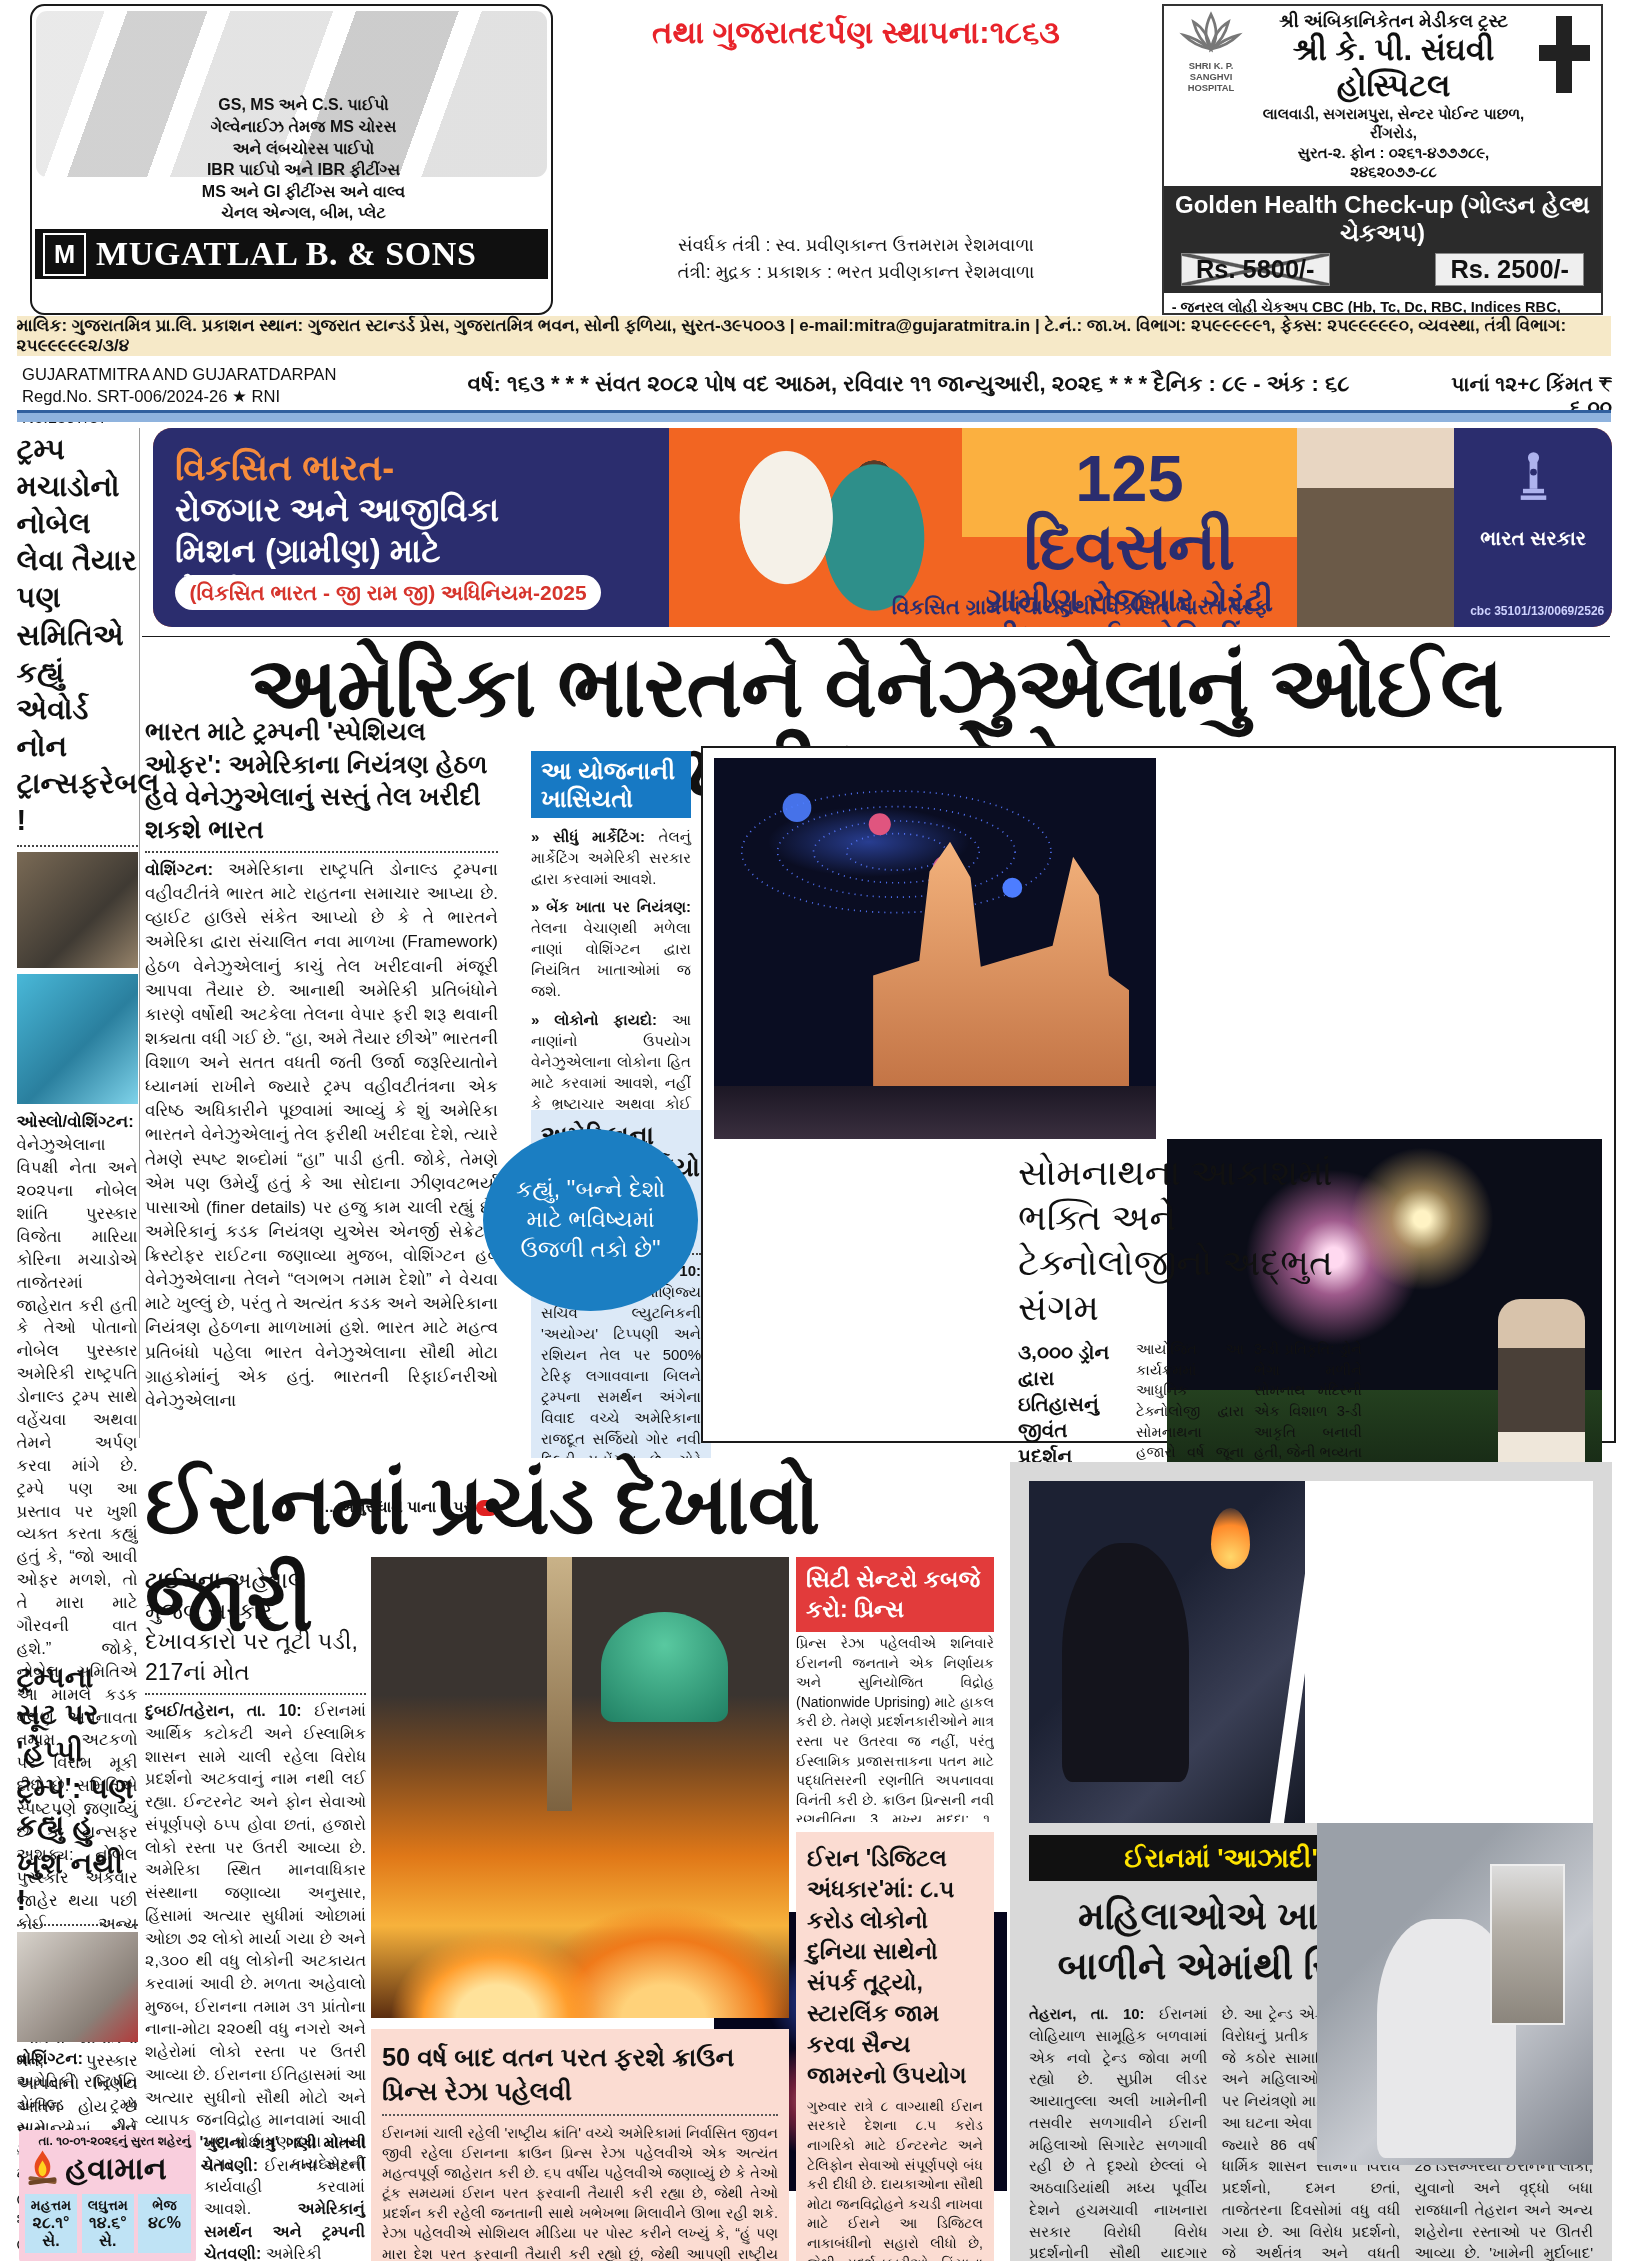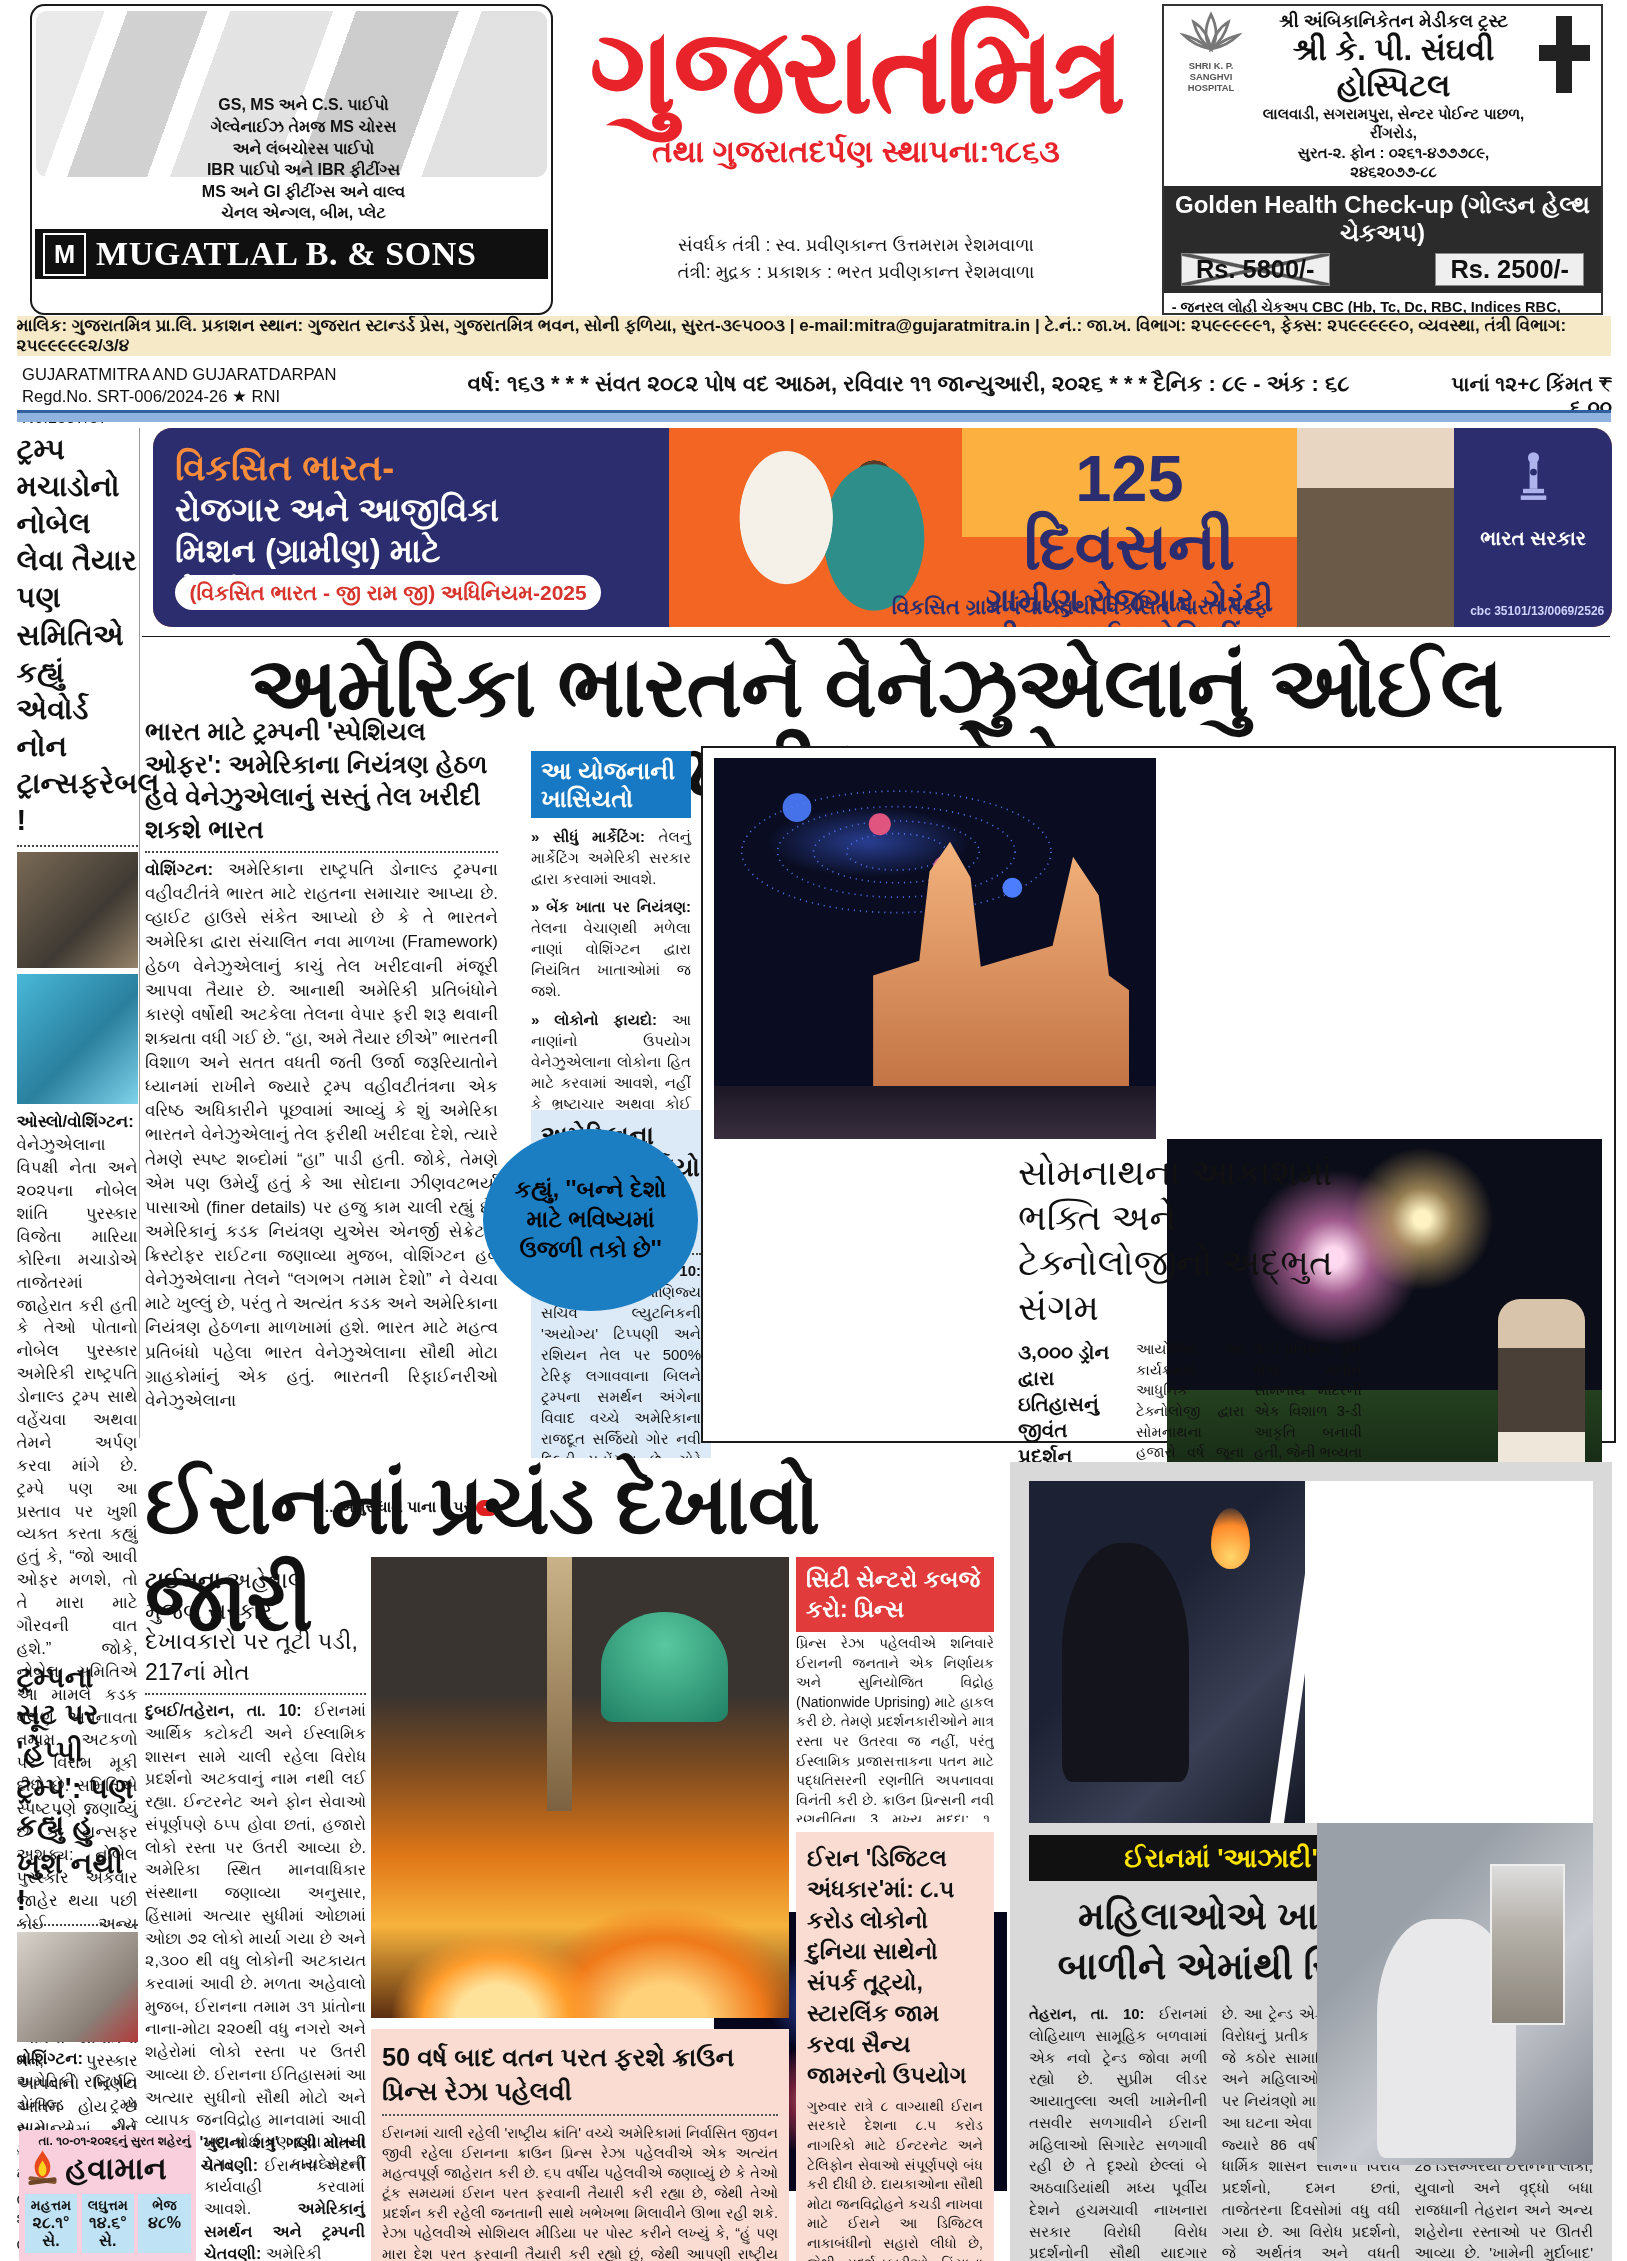--- a/index.html
+++ b/index.html
@@ -69,21 +69,21 @@
   .h-sb{font-size:29px;font-weight:bold;line-height:1.28;}
   .dotted{border-bottom:2.8px dotted #444;margin:5.5px 0;}
   .body-sm{font-size:16.6px;line-height:1.38;}
   .cont{color:#111;font-weight:bold;font-size:15.5px;text-align:right;}
   .arrow{display:inline-block;width:22px;height:15.5px;background:#e02020;border-radius:7.7px;position:relative;vertical-align:middle;}
   .arrow:after{content:"";position:absolute;left:6.6px;top:3.9px;border-right:7.7px solid #fff;border-top:3.9px solid transparent;border-bottom:3.9px solid transparent;}
   .ph{background:#888;}
   .mainhead{font-size:84px;font-weight:bold;letter-spacing:-1.1px;text-align:center;line-height:1.05;}
   .subhead{font-size:25px;font-weight:bold;line-height:1.3;}
   .story-body{font-size:17px;line-height:1.42;}
-  .quote{background:#1b7ec2;color:#000000;border-radius:50%;display:flex;align-items:center;justify-content:center;text-align:center;font-size:23px;font-weight:bold;padding:16.6px;z-index:9;line-height:1.3;}
+  .quote{background:#1b7ec2;color:#ffffff;border-radius:50%;display:flex;align-items:center;justify-content:center;text-align:center;font-size:23px;font-weight:normal;padding:16.6px;z-index:9;line-height:1.3;}
   .planhd{background:#1779c4;color:#fff;font-size:24px;font-weight:bold;padding:5.5px 10px;}
   .plan{font-size:15px;line-height:1.4;}
   .plan .row{margin-top:7.7px;}
   .gorbox{background:#dce9f7;padding:10px;}
   .gorhd{font-size:25.4px;font-weight:bold;line-height:1.25;}
   .boxbody{font-size:15px;line-height:1.4;}
   .frame{border:2.2px solid #1a1a1a;background:#fff;}
   .som-hd{font-size:36px;font-weight:normal;line-height:1.25;}
   .som-sub{font-size:20px;font-weight:bold;line-height:1.3;}
   .som-body{font-size:14.6px;line-height:1.42;}
@@ -145,21 +145,20 @@
     <div class="ln">MS અને GI ફીટીંગ્સ અને વાલ્વ</div>
     <div class="ln">ચેનલ એન્ગલ, બીમ, પ્લેટ</div>
     <div class="band">
       <div class="mbox">M</div>
       <div class="nm">MUGATLAL B. &amp; SONS</div>
     </div>
 
   </div>
 
   <div class="abs logo" style="left:555px;top:11px;width:602px;">
-    <div class="big">ગુજરાતમિત્ર</div>
     <div class="tag">તથા ગુજરાતદર્પણ સ્થાપના:૧૮૬૩</div>
   </div>
   <div class="abs ed" style="left:555px;top:232px;width:602px;">
     <div>સંવર્ધક તંત્રી : સ્વ. પ્રવીણકાન્ત ઉત્તમરામ રેશમવાળા</div>
     <div>તંત્રી: મુદ્રક : પ્રકાશક : ભરત પ્રવીણકાન્ત રેશમવાળા</div>
   </div>
 
   <div class="abs adR ov" style="left:1162px;top:4.4px;width:437px;height:307px;">
     <div class="hd">
       <div class="lotus">

